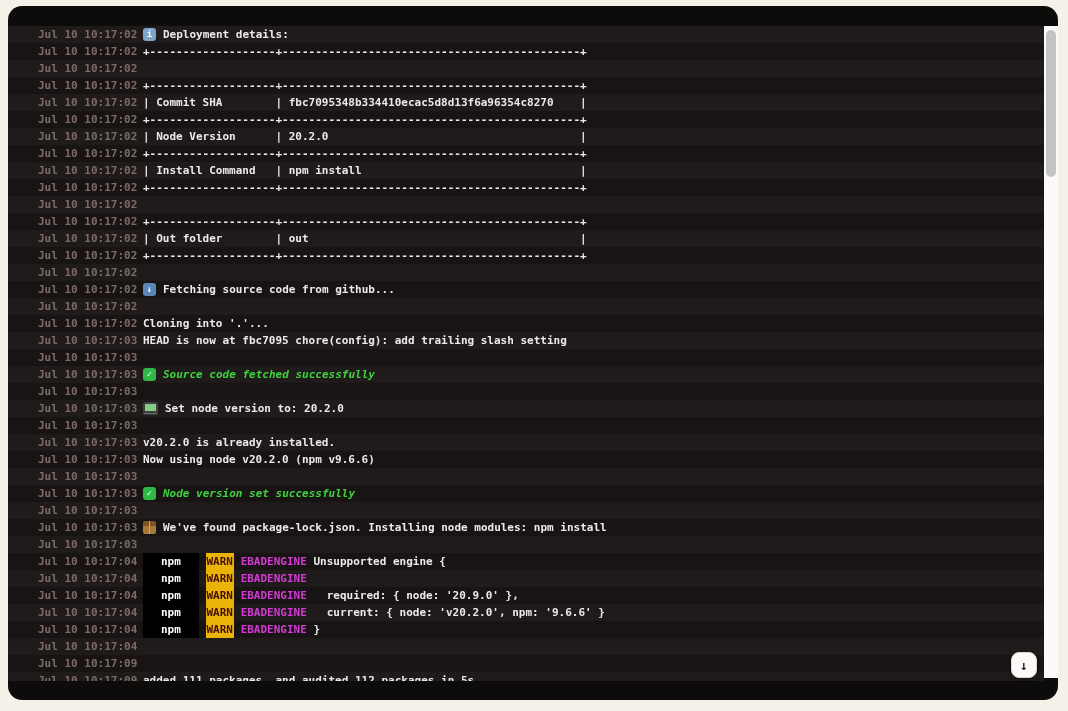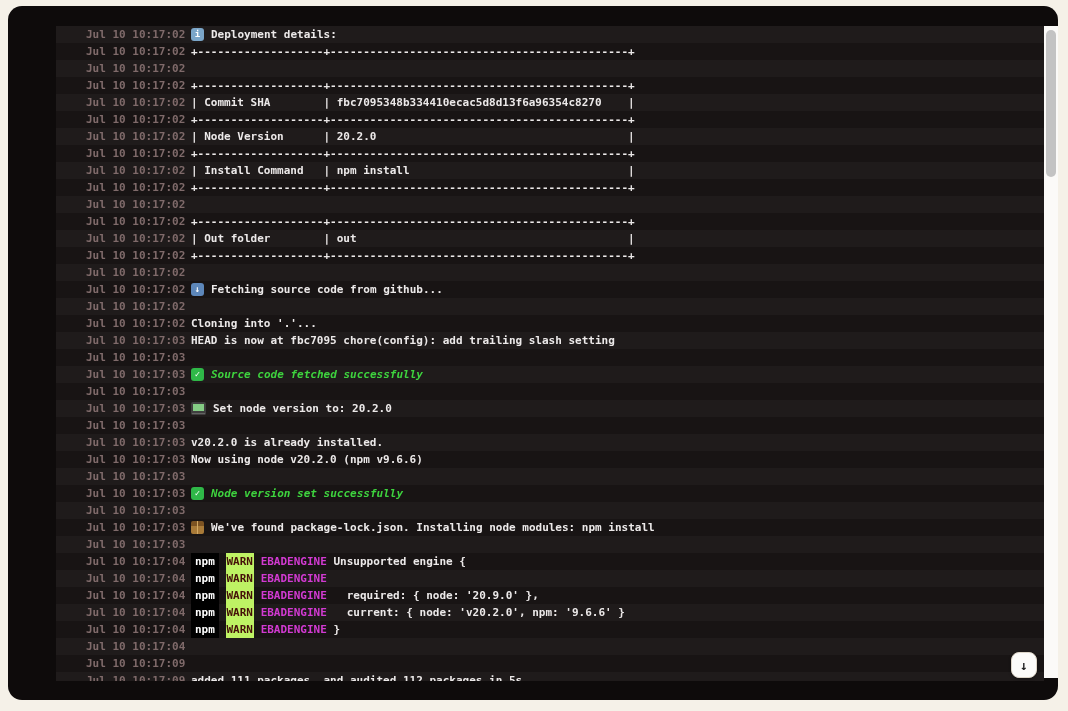--- a/index.html
+++ b/index.html
@@ -22,33 +22,32 @@
     width:1036px;height:655px;
     overflow:hidden;
   }
   .row{
     display:flex;
     height:17px;
     padding-left:30px;
     white-space:pre;
     font:bold 11px/17px "DejaVu Sans Mono",monospace;
     color:#ece9e9;
-    margin-left:48px;
   }
   .row:nth-child(odd){background:#1f1b1b;}
   .row:nth-child(even){background:#181414;}
   .time{
     flex:none;width:105px;
     color:#7f6a6a;
   }
   .msg{display:flex;align-items:center;white-space:pre;}
   .seg-green{color:#3ed33e;font-style:italic;}
   .seg-magenta{color:#d23ad2;}
-  .seg-npm{background:#000000;color:#ffffff;padding:0 4px;}
-  .seg-warn{background:#bef264;color:#451109;padding:0 1px;}
+  .seg-npm{background:#000000;color:#ffffff;padding:0 18px;}
+  .seg-warn{background:#eab308;color:#451109;padding:0 1px;}
   .icon{
     flex:none;
     display:inline-flex;align-items:center;justify-content:center;
     width:13px;height:13px;
     border-radius:3px;
     margin-right:7px;
     font:bold 9px/13px "DejaVu Sans Mono",monospace;
     color:#ffffff;
   }
   .icon-info{background:#7ba6c9;}

